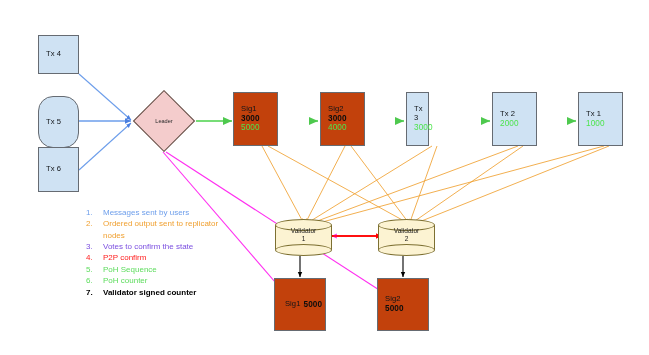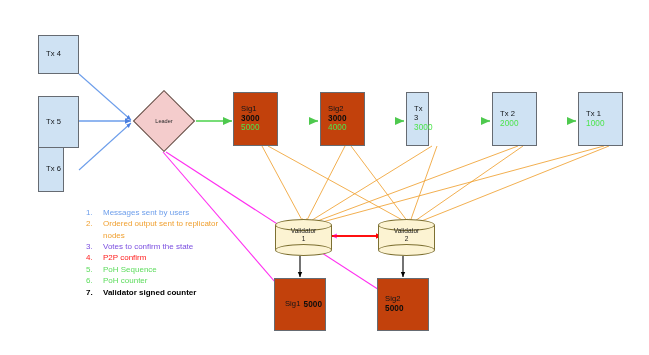--- a/index.html
+++ b/index.html
@@ -238,24 +238,24 @@
 
     <g stroke="#000000" stroke-width="1.1">
       <line x1="300" y1="256" x2="300" y2="277" marker-end="url(#arrow-black)"></line>
       <line x1="403" y1="256" x2="403" y2="277" marker-end="url(#arrow-black)"></line>
     </g>
   </svg>
 
   <div class="node tx-node" style="left:38px; top:35px; width:41px; height:39px;">
     <span class="lbl">Tx 4</span>
   </div>
-  <div class="node tx-node" style="left:38px; top:96px; width:41px; height:52px;">
+  <div class="node tx-node" style="left:38px; top:96px; width:41px; height:52px;border-radius:15px;">
     <span class="lbl">Tx 5</span>
   </div>
-  <div class="node tx-node" style="left:38px; top:147px; width:26px; height:45px;">
+  <div class="node tx-node" style="left:38px; top:147px; width:41px; height:45px;">
     <span class="lbl">Tx 6</span>
   </div>
 
   <div class="diamond-wrap" style="left:142px; top:99px; width:44px; height:44px;">
     <div class="diamond-shape"></div>
     <div class="diamond-label">Leader</div>
   </div>
 
   <div class="node sig-node" style="left:233px; top:92px; width:45px; height:54px;">
     <span class="lbl">Sig1</span>

